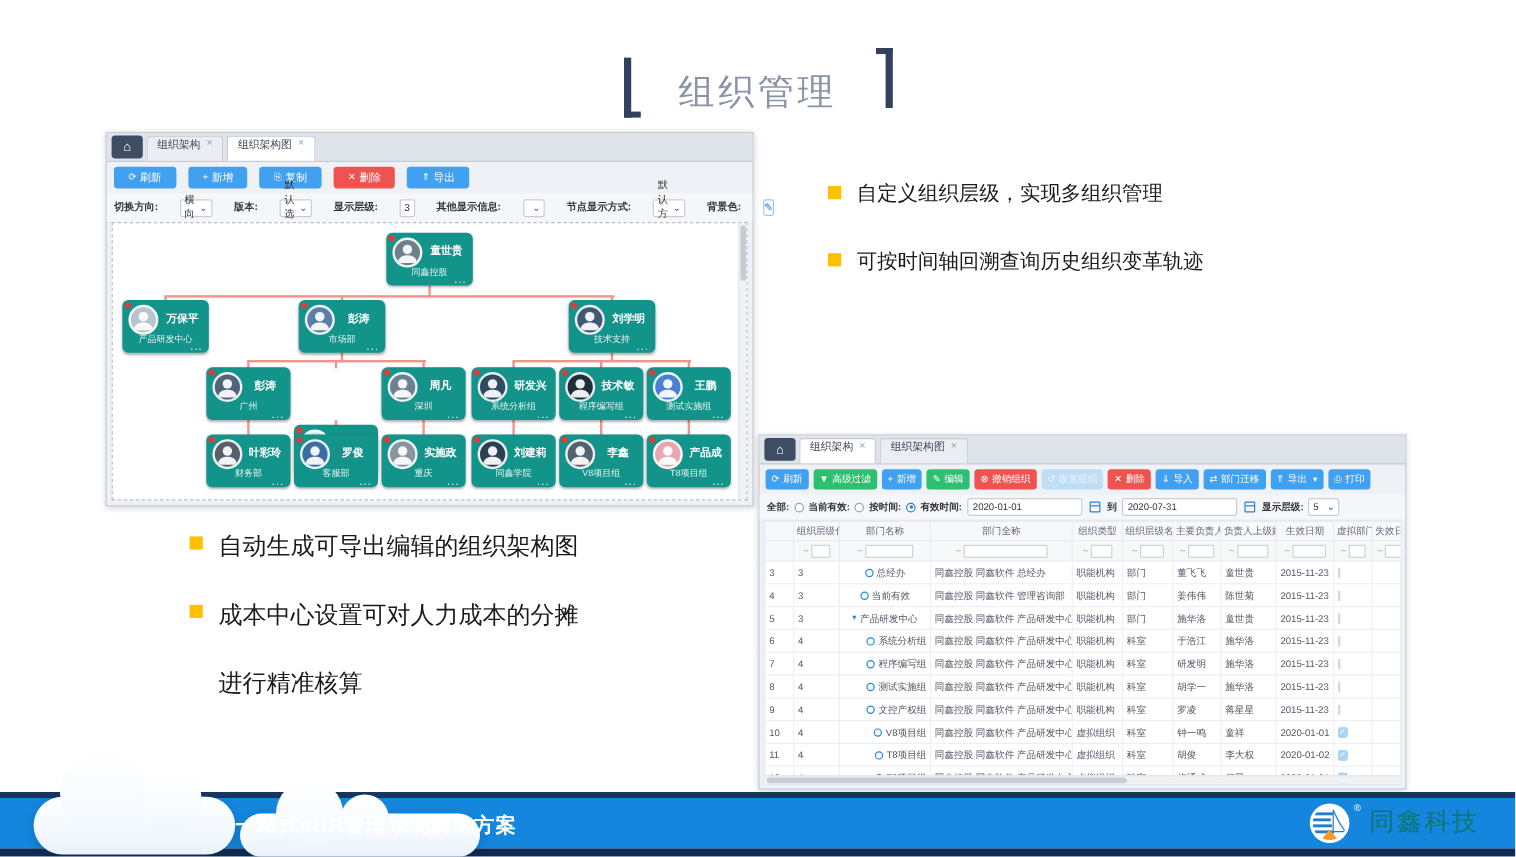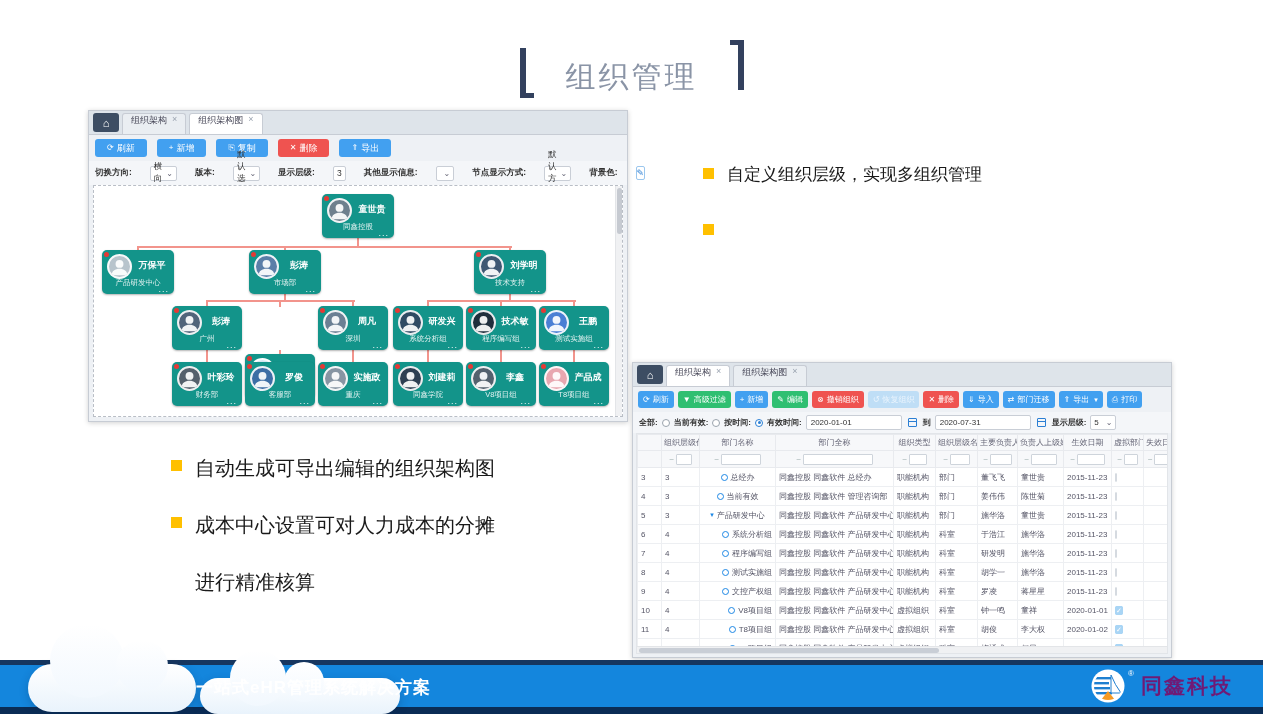--- a/index.html
+++ b/index.html
@@ -13,21 +13,21 @@
        font-family:"Liberation Sans","DejaVu Sans",sans-serif;}
   .slide{position:relative;width:1263px;height:714px;background:#fff;overflow:hidden;}
 
   
   .title-wrap{position:absolute;left:0;right:0;top:40px;display:flex;justify-content:center;align-items:flex-end;gap:32px;}
   .bracket-l{width:14px;height:50px;border-left:6px solid var(--navy);border-bottom:5px solid var(--navy);margin-top:8px;}
   .bracket-r{width:14px;height:50px;border-right:6px solid var(--navy);border-top:5px solid var(--navy);margin-bottom:8px;}
   .page-title{font-size:30px;font-weight:400;color:#8a94a6;letter-spacing:3px;margin:0;}
 
   
-  .bullets{position:absolute;list-style:none;margin:13px;padding:0;}
+  .bullets{position:absolute;list-style:none;margin:0;padding:0;}
   .bullets-right{left:690px;top:150px;width:500px;}
   .bullets-left{left:158px;top:442px;width:470px;}
   .bullet-item{display:flex;align-items:flex-start;gap:13px;color:#1a1a1a;}
   .bullets-right .bullet-item{margin-bottom:33px;font-size:17px;}
   .bullets-left .bullet-item{margin-bottom:30px;font-size:20px;}
   .bsq{flex:0 0 auto;width:11px;height:11px;background:var(--orange);margin-top:5px;}
   .bullet-cont .bsq{visibility:hidden;}
 
   
   .win{position:absolute;background:#eef1f5;border:1px solid #c7ccd4;box-shadow:0 1px 5px rgba(0,0,0,.18);}
@@ -103,21 +103,21 @@
   .cloud{position:absolute;background:linear-gradient(#ffffff,#e9f3fc);border-radius:60px;box-shadow:0 3px 8px rgba(10,40,80,.25);z-index:4;}
   .cloud::before,.cloud::after{content:"";position:absolute;background:linear-gradient(#ffffff,#f2f8fe);border-radius:50%;}
   .cloud1{left:28px;top:664px;width:168px;height:48px;}
   .cloud1::before{width:74px;height:74px;left:22px;top:-40px;}
   .cloud1::after{width:52px;height:52px;left:88px;top:-24px;}
   .cloud2{left:200px;top:678px;width:200px;height:36px;}
   .cloud2::before{width:56px;height:56px;left:30px;top:-28px;}
   .cloud2::after{width:40px;height:40px;left:84px;top:-16px;}
   .logo-wrap{position:absolute;right:30px;top:669px;display:flex;align-items:flex-start;gap:7px;z-index:5;}
   .logo-reg{color:#fff;font-size:8px;margin-left:-4px;}
-  .brand{color:#701a75;font-size:21px;font-weight:bold;letter-spacing:2px;line-height:34px;}
+  .brand{color:#0f766e;font-size:21px;font-weight:normal;letter-spacing:2px;line-height:34px;}
 </style>
 </head>
 <body>
 
 <div class="slide">
 
   <div class="title-wrap">
     <span class="bracket-l"></span>
     <h1 class="page-title">组织管理</h1>
     <span class="bracket-r"></span>
@@ -405,20 +405,21 @@
       </div>
   </div>
 
   <ul class="bullets bullets-right" id="bullets-right">
       <li class="bullet-item">
         <span class="bsq"></span>
         <span class="btext">自定义组织层级，实现多组织管理</span>
       </li>
       <li class="bullet-item">
         <span class="bsq"></span>
+        <span class="btext">可按时间轴回溯查询历史组织变革轨迹</span>
       </li>
     </ul>
 
   <ul class="bullets bullets-left" id="bullets-left">
       <li class="bullet-item">
         <span class="bsq"></span>
         <span class="btext">自动生成可导出编辑的组织架构图</span>
       </li>
       <li class="bullet-item">
         <span class="bsq"></span>

